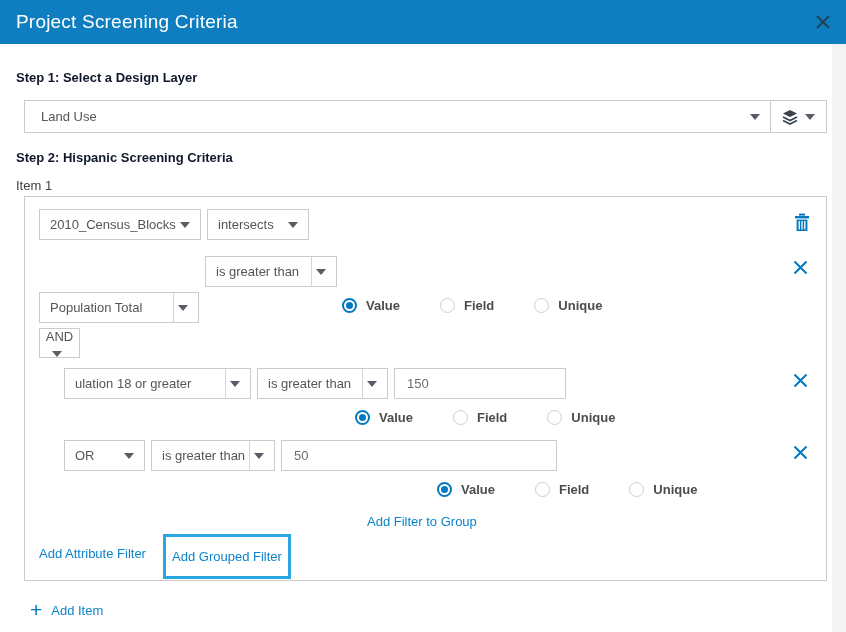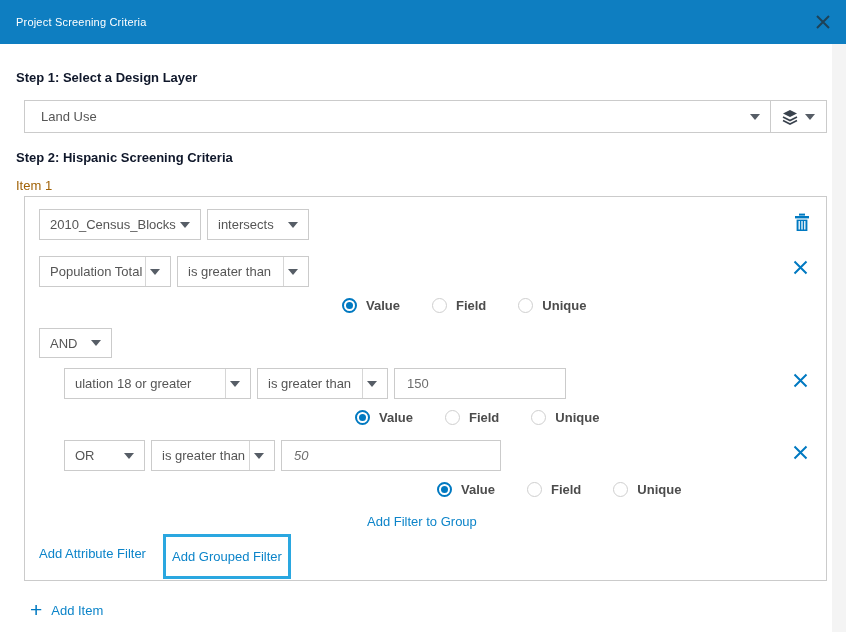--- a/index.html
+++ b/index.html
@@ -9,32 +9,32 @@
     background:#ffffff;
     position:relative;
     overflow:hidden;
     color:#4c4c4c;
   }
   
   .modal-header {
     position:absolute; left:0; top:0; width:846px; height:44px;
     background:#0e7ec1; display:flex; align-items:center;
   }
-  .modal-title { color:#ffffff; font-size:11px; padding-left:16px; letter-spacing:.2px; }
+  .modal-title { color:#ffffff; font-size:19px; padding-left:16px; letter-spacing:.2px; }
   .header-close {
     position:absolute; right:13px; top:12px; width:20px; height:20px;
     display:flex; align-items:center; justify-content:center; cursor:pointer;
   }
   
   .scroll-track {
     position:absolute; left:832px; top:44px; width:14px; height:588px; background:#f4f4f4;
   }
   
   .step-label { position:absolute; left:16px; font-size:13px; font-weight:bold; color:#0f172a; }
-  .item-label { position:absolute; left:16px; font-size:13px; color:#a16207; }
+  .item-label { position:absolute; left:16px; font-size:13px; color:#404040; }
   
   .sel {
     background:#fff; border:1px solid #cbcbcb; height:31px;
     display:flex; align-items:center; font-size:13px; color:#555;
     cursor:pointer;
   }
   .sel .txt { flex:1; padding:0 10px; white-space:nowrap; overflow:hidden; }
   .caret {
     width:0; height:0; border-left:5px solid transparent; border-right:5px solid transparent;
     border-top:6px solid #565d66; margin:0 10px 0 4px; flex:none;
@@ -52,21 +52,21 @@
   .layer-main { flex:1; display:flex; align-items:center; cursor:pointer; }
   .layer-main .txt { flex:1; padding-left:16px; font-size:13px; color:#555; }
   .layer-btn { width:56px; border-left:1px solid #cbcbcb; display:flex; align-items:center;
     justify-content:center; gap:7px; cursor:pointer; }
   
   .item-box { position:absolute; left:24px; top:196px; width:803px; height:385px;
     border:1px solid #cbcbcb; background:#fff; }
   .abs { position:absolute; }
   .row { display:flex; gap:6px; }
   
-  .radio-group { display:flex; align-items:center; gap:20px; }
+  .radio-group { display:flex; align-items:center; gap:28px; }
   .radio-opt { display:flex; align-items:center; gap:9px; margin-right:12px; cursor:pointer; }
   .radio-circle { width:15px; height:15px; border-radius:50%; border:1px solid #cfcfcf;
     background:#fff; display:flex; align-items:center; justify-content:center; flex:none; }
   .radio-circle.checked { border:2px solid #0079c1; }
   .radio-dot { width:7px; height:7px; border-radius:50%; background:#0079c1; }
   .radio-label { font-size:13px; font-weight:bold; color:#4c4c4c; }
   
   .link { color:#0c84c9; font-size:13px; cursor:pointer; text-decoration:none; }
   .icon-btn { cursor:pointer; display:flex; align-items:center; justify-content:center; }
   
@@ -129,21 +129,21 @@
   <span class="abs icon-btn" style="right:16px; top:16px;">
     <svg width="16" height="19" viewBox="0 0 16 19">
       <rect x="1" y="3" width="14" height="2.4" fill="#0079c1"></rect>
       <rect x="5" y="0.6" width="6" height="2" fill="#0079c1"></rect>
       <path d="M2.6 6.6 H13.4 V18 H2.6 Z" fill="#0079c1"></path>
       <path d="M5.2 8 V16.6 M8 8 V16.6 M10.8 8 V16.6" stroke="#ffffff" stroke-width="1.3"></path>
     </svg>
   </span>
 
   <div class="abs row" style="left:14px; top:59px;">
-    <div class="sel divided" style="width:132px;">
+    <div class="sel divided" style="width:160px;margin-top:36px;">
       <span class="txt">Population Total</span>
       <span class="caret-zone">
           <span class="caret"></span>
         </span>
     </div>
     <div class="sel divided" style="width:132px;">
       <span class="txt">is greater than</span>
       <span class="caret-zone">
           <span class="caret"></span>
         </span>
@@ -165,21 +165,21 @@
     <span class="radio-opt">
       <span class="radio-circle"></span>
       <span class="radio-label">Field</span>
     </span>
     <span class="radio-opt">
       <span class="radio-circle"></span>
       <span class="radio-label">Unique</span>
     </span>
   </div>
 
-  <div class="abs sel" style="left:14px; top:131px; width:73px; height:30px;">
+  <div class="abs sel" style="left:14px; top:131px; width:41px; height:30px;flex-direction:column;">
     <span class="txt">AND</span>
     <span class="caret"></span>
   </div>
 
   <div class="abs row" style="left:39px; top:171px;">
     <div class="sel divided" style="width:187px;">
       <span class="txt">ulation 18 or greater</span>
       <span class="caret-zone">
           <span class="caret"></span>
         </span>
@@ -219,21 +219,21 @@
     <div class="sel" style="width:81px;">
       <span class="txt">OR</span>
       <span class="caret"></span>
     </div>
     <div class="sel divided" style="width:124px;">
       <span class="txt">is greater than</span>
       <span class="caret-zone">
           <span class="caret"></span>
         </span>
     </div>
-    <input class="txtinput" style="width: 220px; font-style: italic;" value="50">
+    <input class="txtinput" style="width: 276px;" value="50">
   </div>
   <span class="abs icon-btn" style="right:18px; top:248px;">
     <svg width="15" height="15" viewBox="0 0 15 15">
       <path d="M1.5 1.5 L13.5 13.5 M13.5 1.5 L1.5 13.5" stroke="#0079c1" stroke-width="2" fill="none"></path>
     </svg>
   </span>
 
   <div class="abs radio-group" style="left:412px; top:285px;">
     <span class="radio-opt">
       <span class="radio-circle checked">

